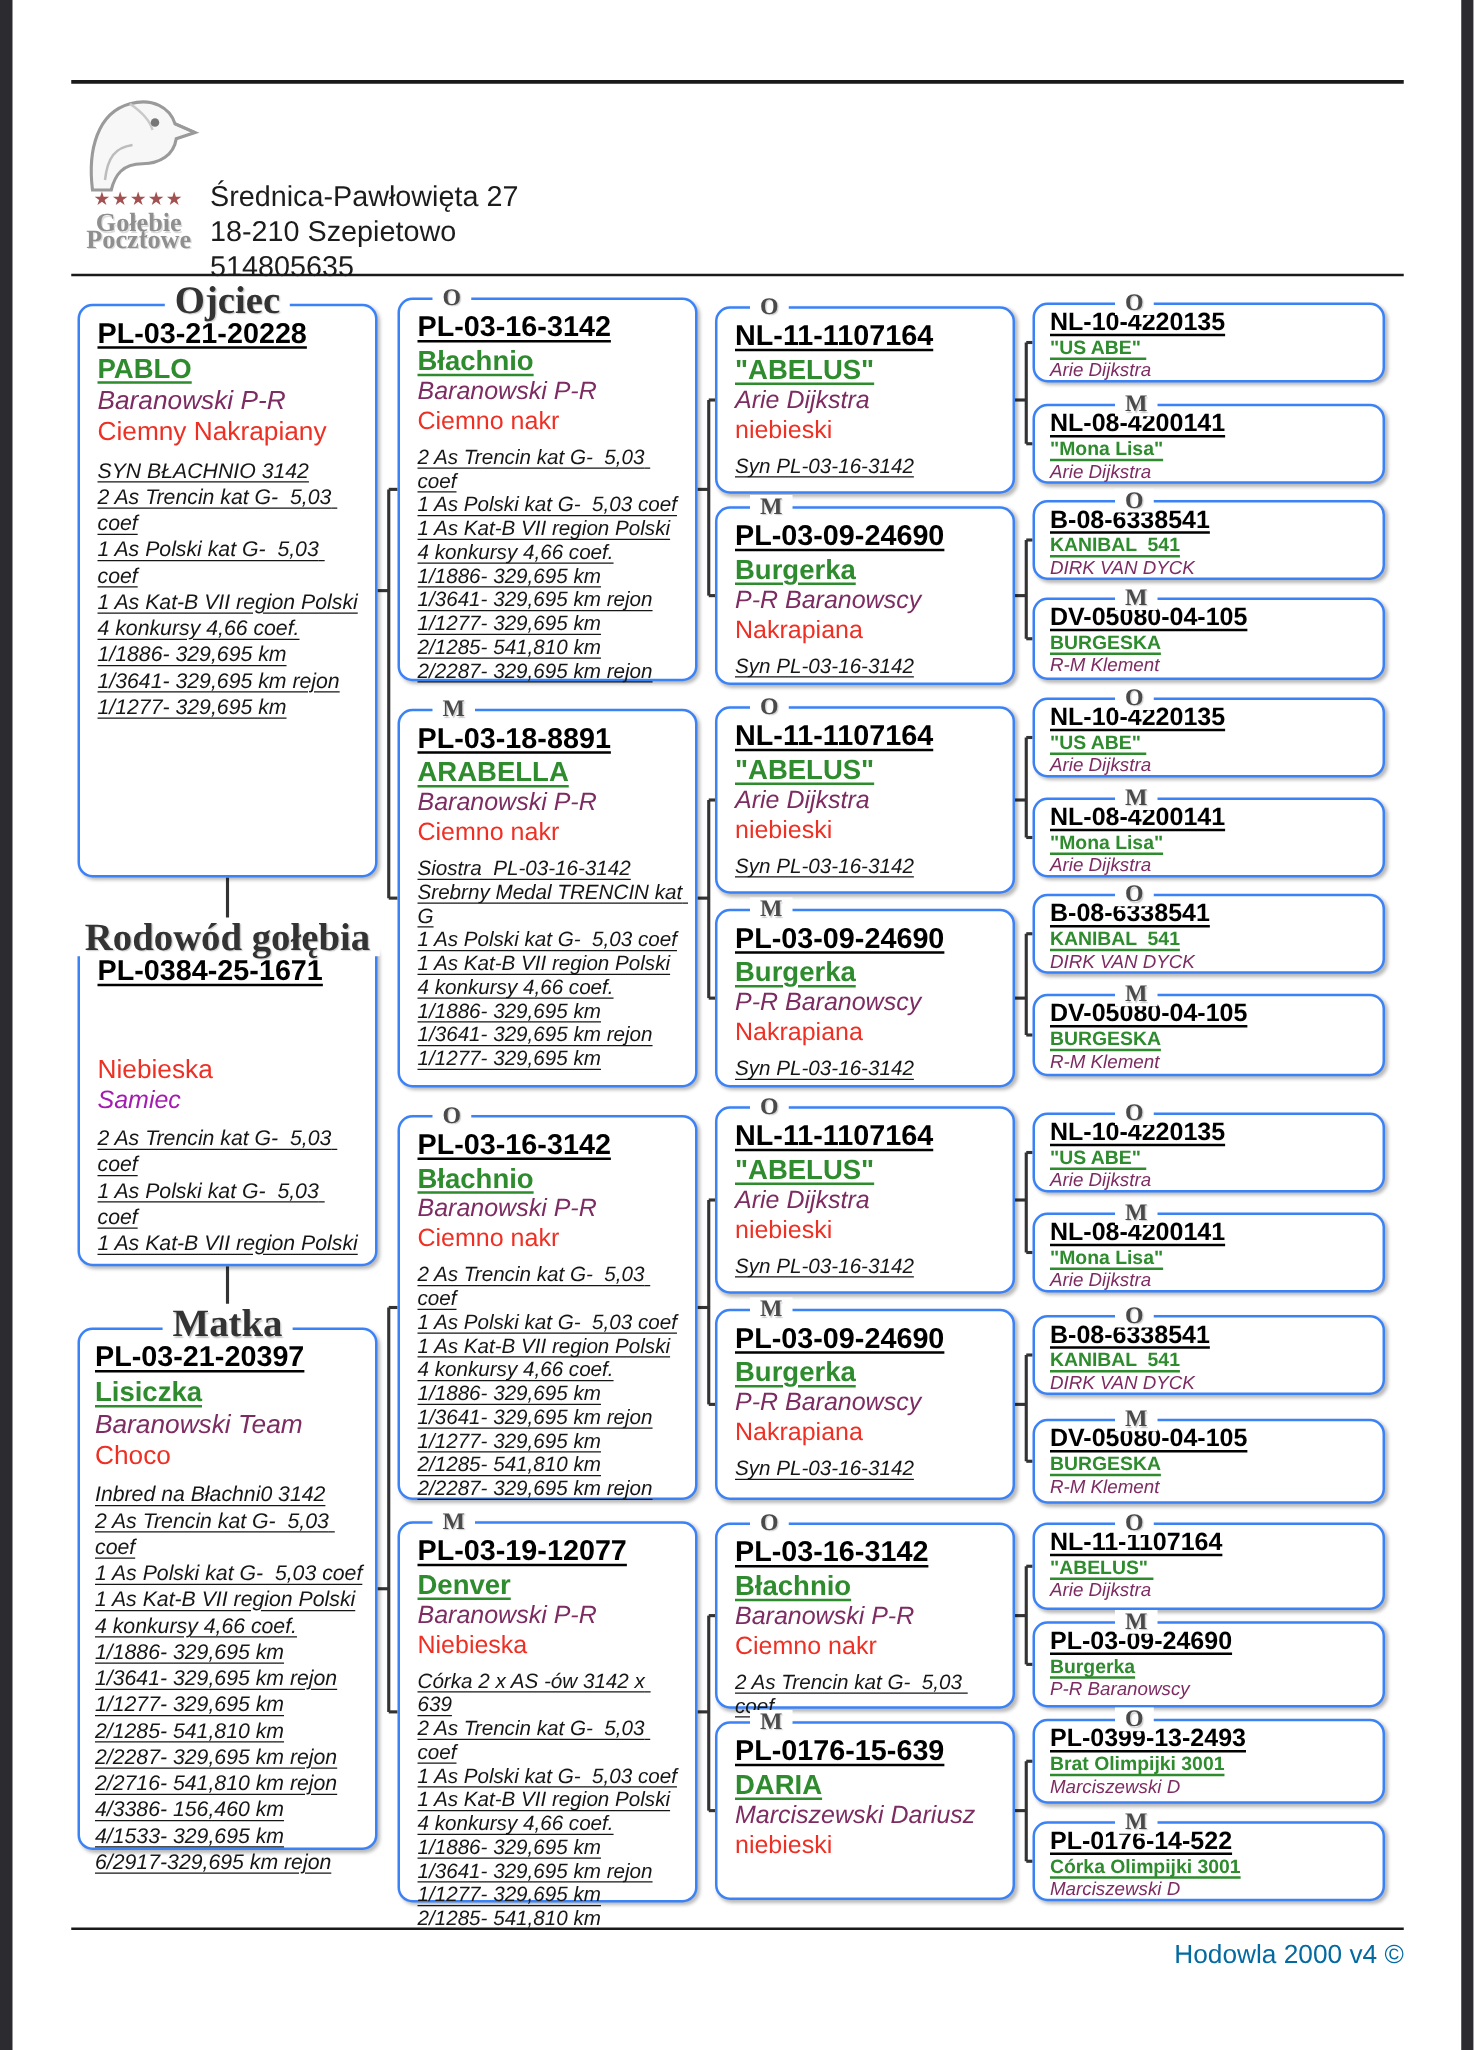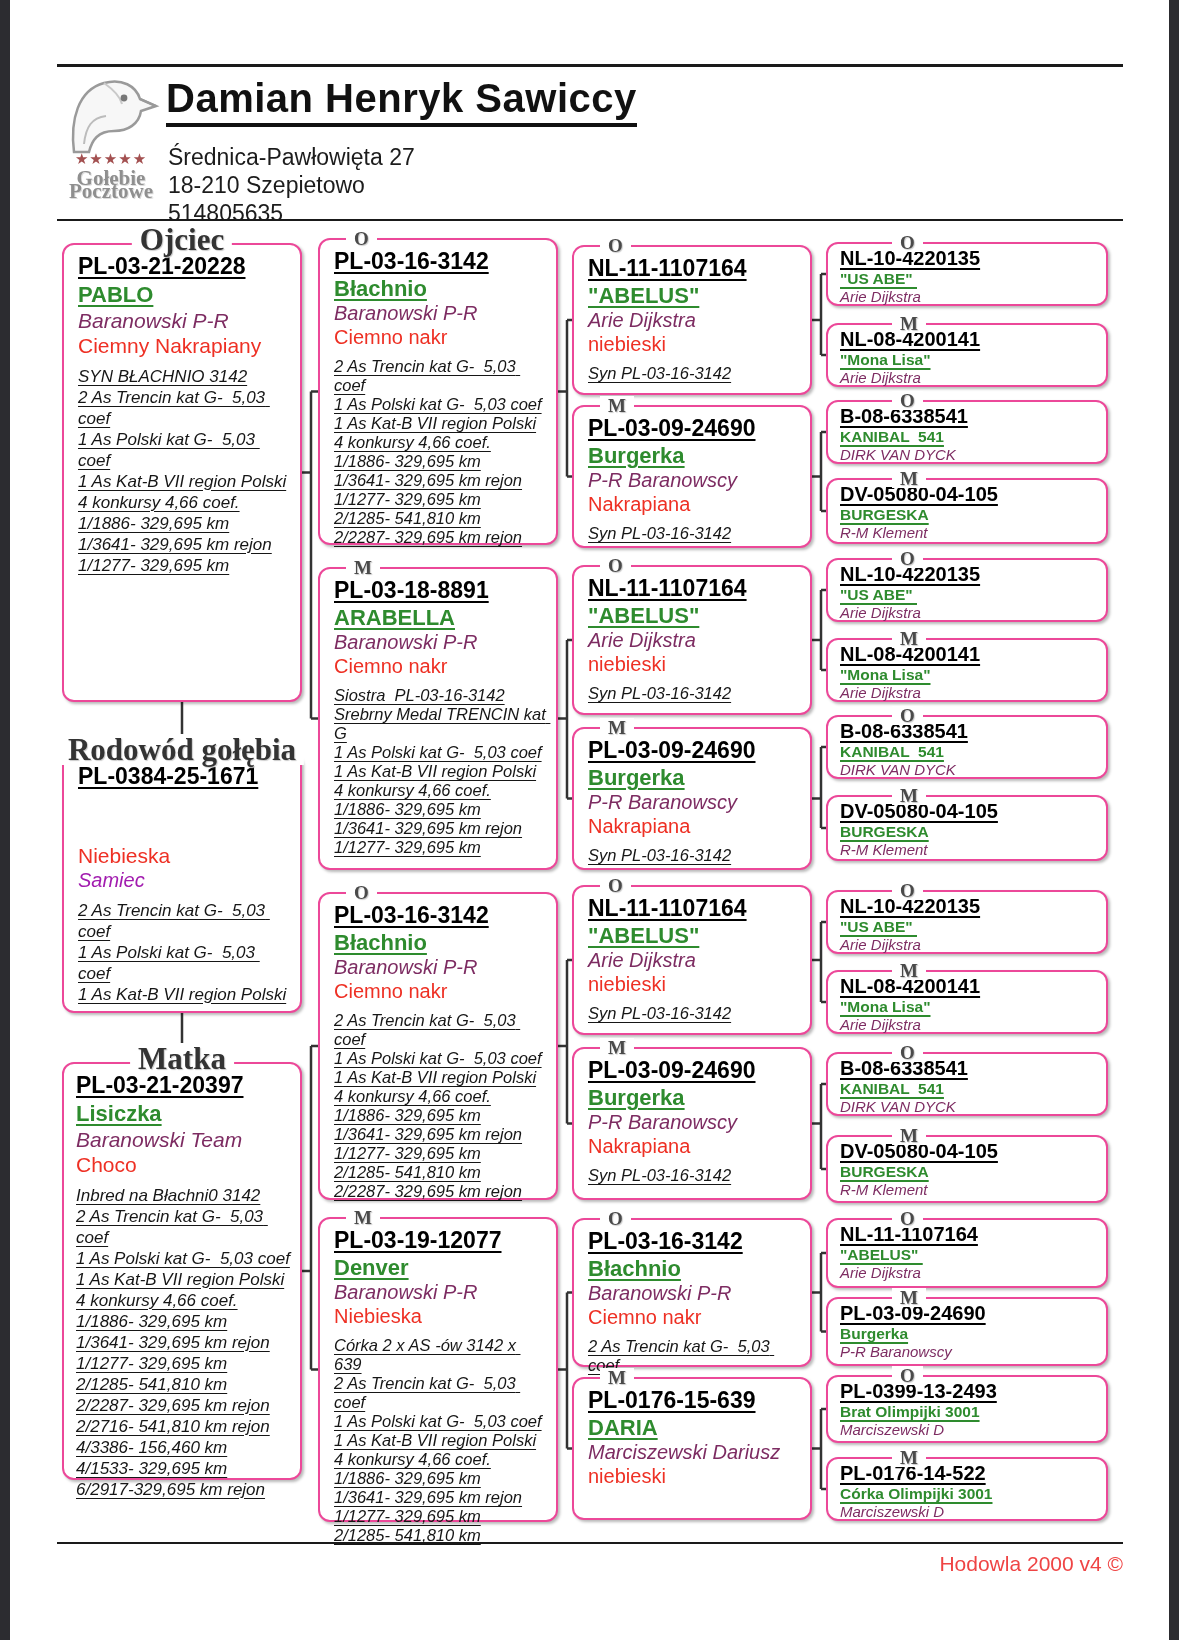--- a/index.html
+++ b/index.html
@@ -12,25 +12,25 @@
          border-bottom:4px solid #111;padding-bottom:2px;letter-spacing:.5px;white-space:pre;}
   .addr{position:absolute;left:168px;font-size:23px;color:#1c1c1c;white-space:pre;margin-top:13px;}
   #logo{position:absolute;left:62px;top:74px;}
   #stars{position:absolute;left:55px;top:150px;width:112px;text-align:center;
          font-size:15px;color:#a35050;letter-spacing:1px;}
   .logotxt{position:absolute;left:55px;width:112px;text-align:center;
            font-family:"Liberation Serif",serif;font-weight:bold;font-size:21px;color:#8f8f8f;
            text-shadow:1px 1px 0 #dcdcdc;}
   
   #footer-text{position:absolute;left:700px;top:1552px;width:423px;text-align:right;
-               font-size:21px;color:#ef4444;}
+               font-size:21px;color:#0369a1;}
   
   #tree{position:absolute;left:0;top:0;width:1179px;height:1640px;}
   #wires{position:absolute;left:0;top:0;pointer-events:none;}
-  .box{position:absolute;background:#fff;border:2px solid #ec4899;border-radius:12px;
+  .box{position:absolute;background:#fff;border:2px solid #3b82f6;border-radius:12px;
        box-shadow:2px 2px 3px rgba(0,0,0,.28);box-sizing:border-box;padding:8px 10px 0 14px;}
   .box.sm{padding:3px 8px 0 12px;}
   .blabel{position:absolute;background:#fff;line-height:1;padding:0 8px;
           font-family:"Liberation Serif",serif;font-weight:bold;color:#4a4a4a;
           text-shadow:1px 1px 1px #c9c9c9;white-space:nowrap;}
   .bl-small{top:-11px;left:26px;font-size:19px;}
   .bl-mid{left:64px;}
   .bl-big{top:-21px;left:50%;transform:translateX(-50%);font-size:31px;color:#333;}
   .ring,.pname,.breeder,.pcolor,.sex,.nline{white-space:pre-wrap;}
   .ring{font-weight:bold;color:#000;text-decoration:underline;text-decoration-thickness:2px;text-underline-offset:3px;}
@@ -67,21 +67,20 @@
   <svg id="logo" width="98" height="80" viewBox="0 0 98 80">
     <path d="M12,78 C8,46 16,16 42,9 C60,4 74,12 78,25 L94,32 L79,37 C77,50 66,57 52,57 C36,57 30,66 27,78 Z" fill="#f7f7f7" stroke="#9a9a9a" stroke-width="2.5"></path>
     <path d="M22,70 C24,52 30,44 44,42" fill="none" stroke="#bcbcbc" stroke-width="2"></path>
     <path d="M42,9 C52,16 58,22 60,30" fill="none" stroke="#c9c9c9" stroke-width="2"></path>
     <circle cx="62" cy="24" r="3.4" fill="#777"></circle>
     <path d="M78,25 L94,32" fill="none" stroke="#9a9a9a" stroke-width="2"></path>
   </svg>
   <div id="stars">★★★★★</div>
   <div class="logotxt" style="top:166px">Gołębie</div>
   <div class="logotxt" style="top:179px">Pocztowe</div>
-  <div id="title">Damian Henryk Sawiccy</div>
   <div class="addr" style="top:131px">Średnica-Pawłowięta 27</div>
   <div class="addr" style="top:159px">18-210 Szepietowo</div>
   <div class="addr" style="top:187px">514805635</div>
   <div class="rule" style="left:57px;top:219px;width:1066px;height:2px"></div>
 
   <svg id="wires" width="1179" height="1640">
       <line x1="302" y1="472.5" x2="311" y2="472.5" stroke="#333" stroke-width="2.5"></line>
       <line x1="311" y1="391.5" x2="311" y2="718.5" stroke="#333" stroke-width="2.5"></line>
       <line x1="311" y1="391.5" x2="318" y2="391.5" stroke="#333" stroke-width="2.5"></line>
       <line x1="311" y1="718.5" x2="318" y2="718.5" stroke="#333" stroke-width="2.5"></line>

